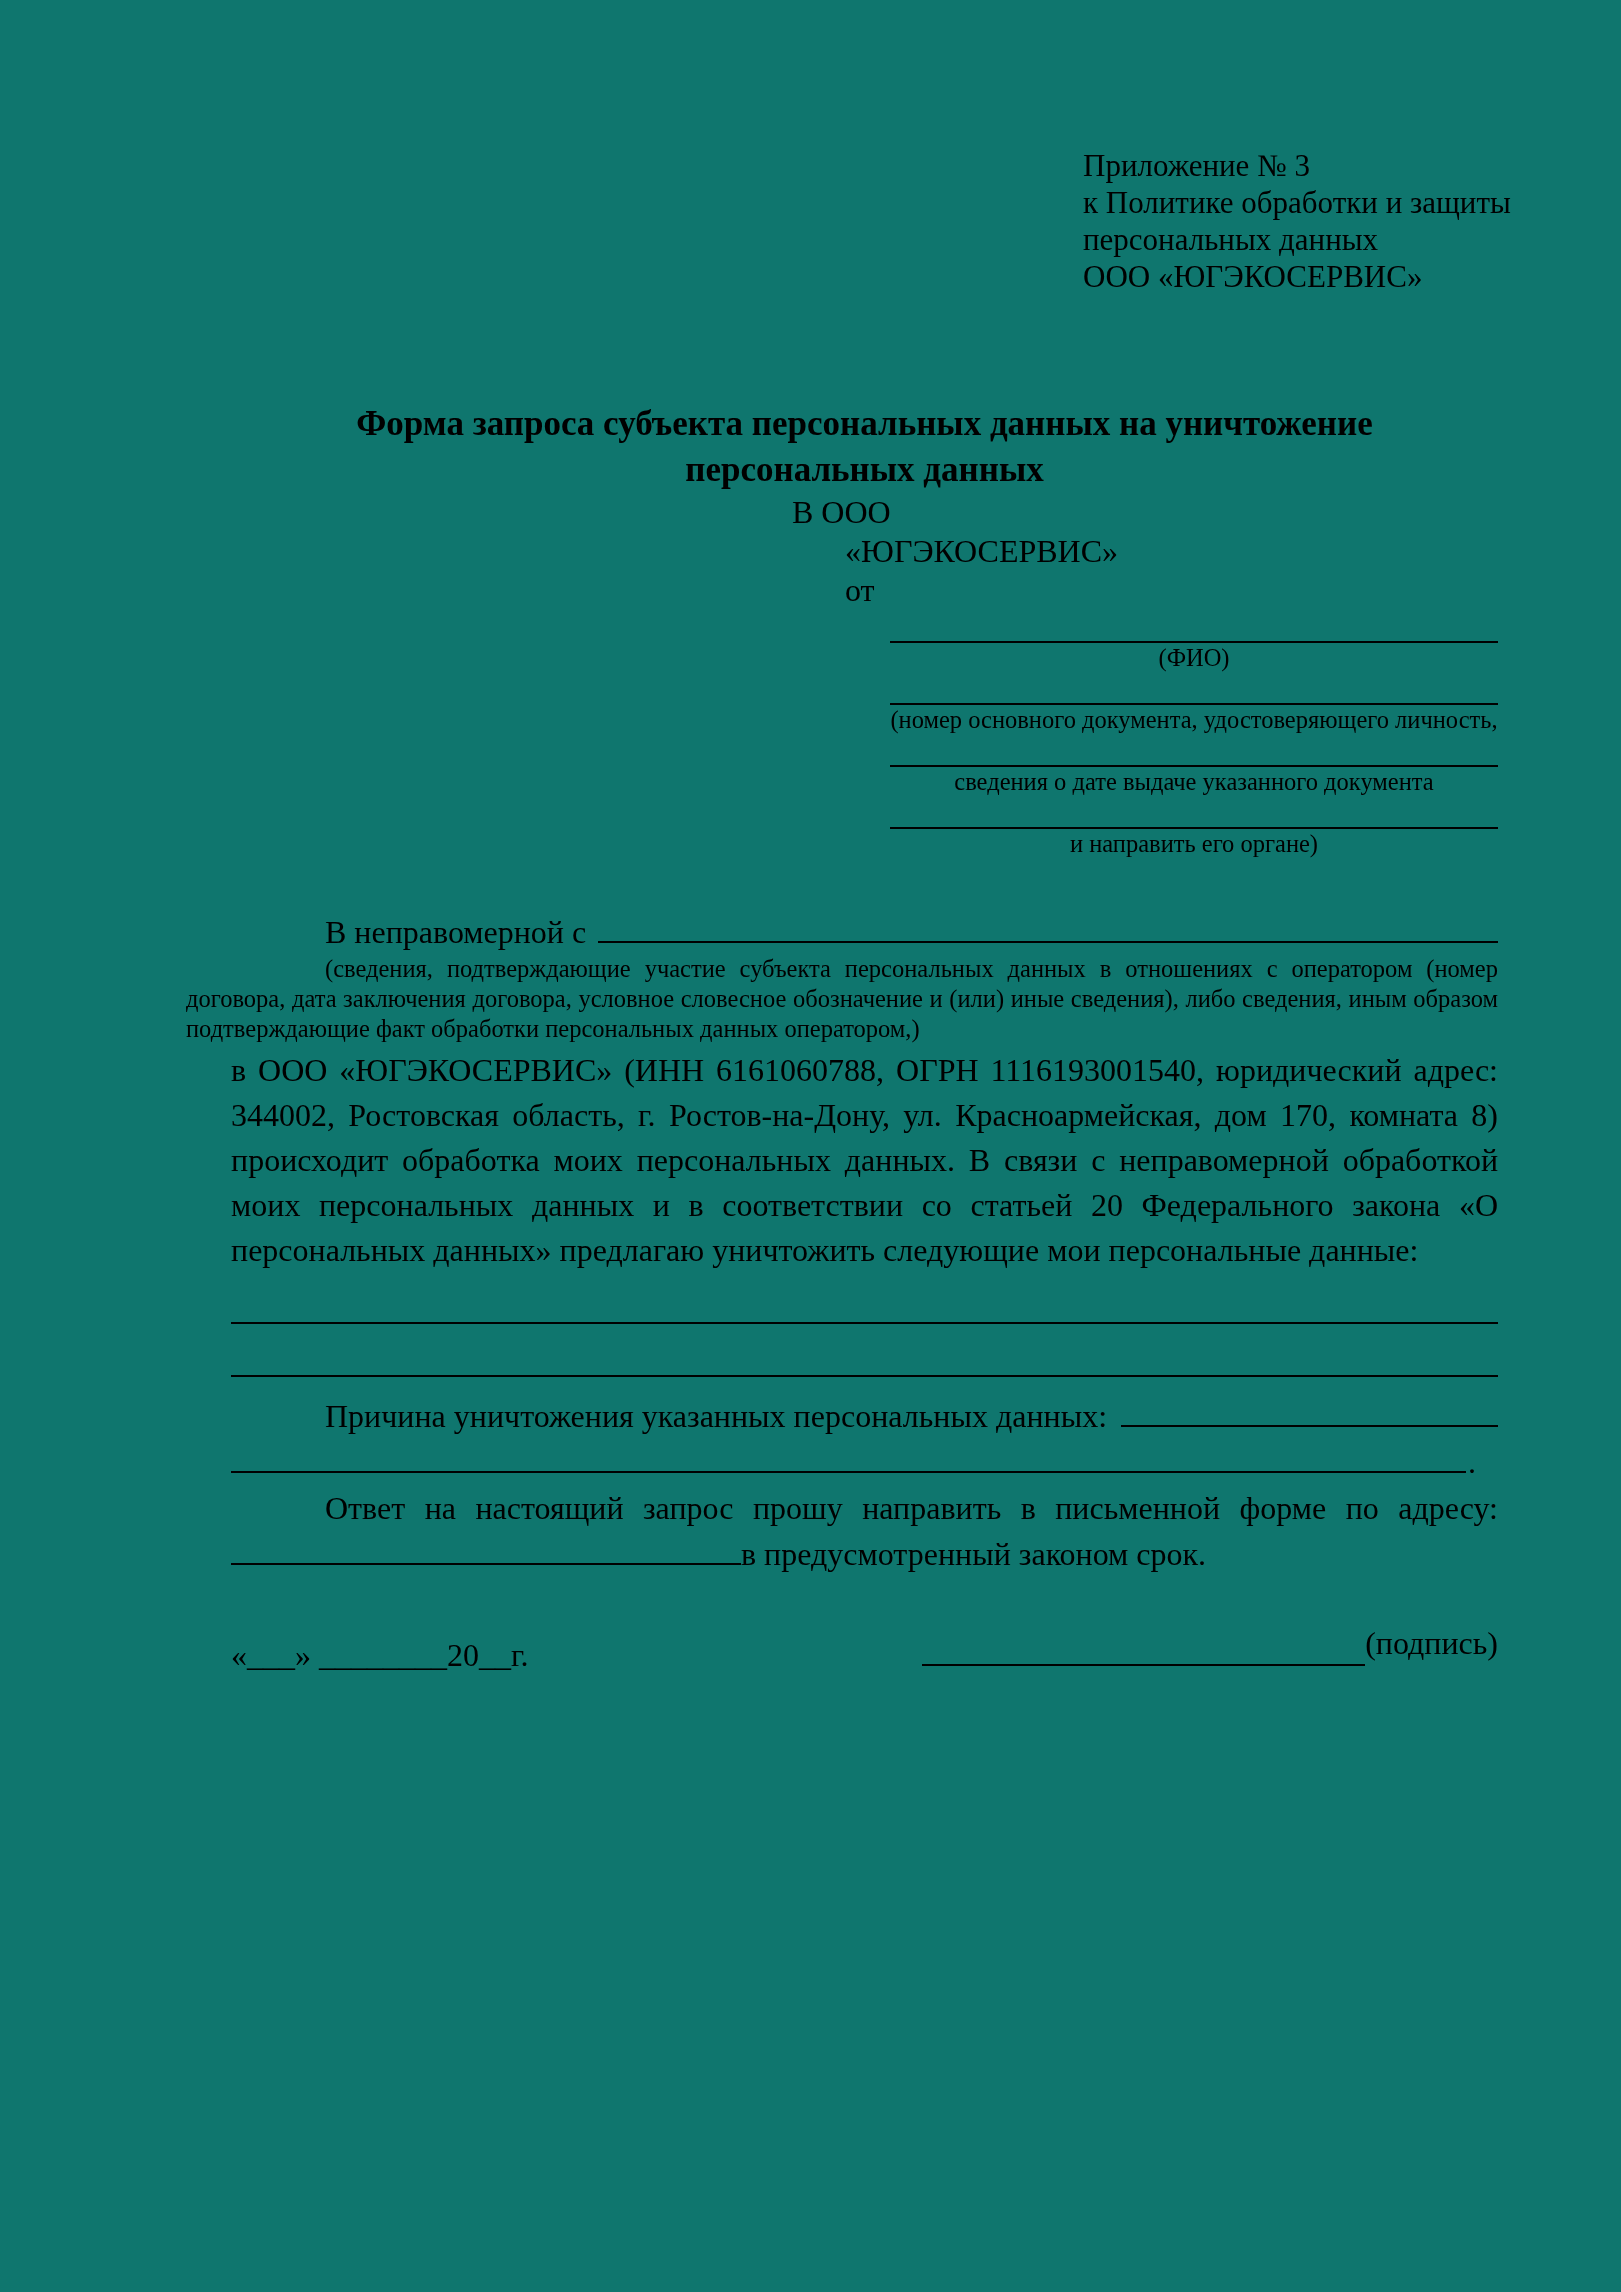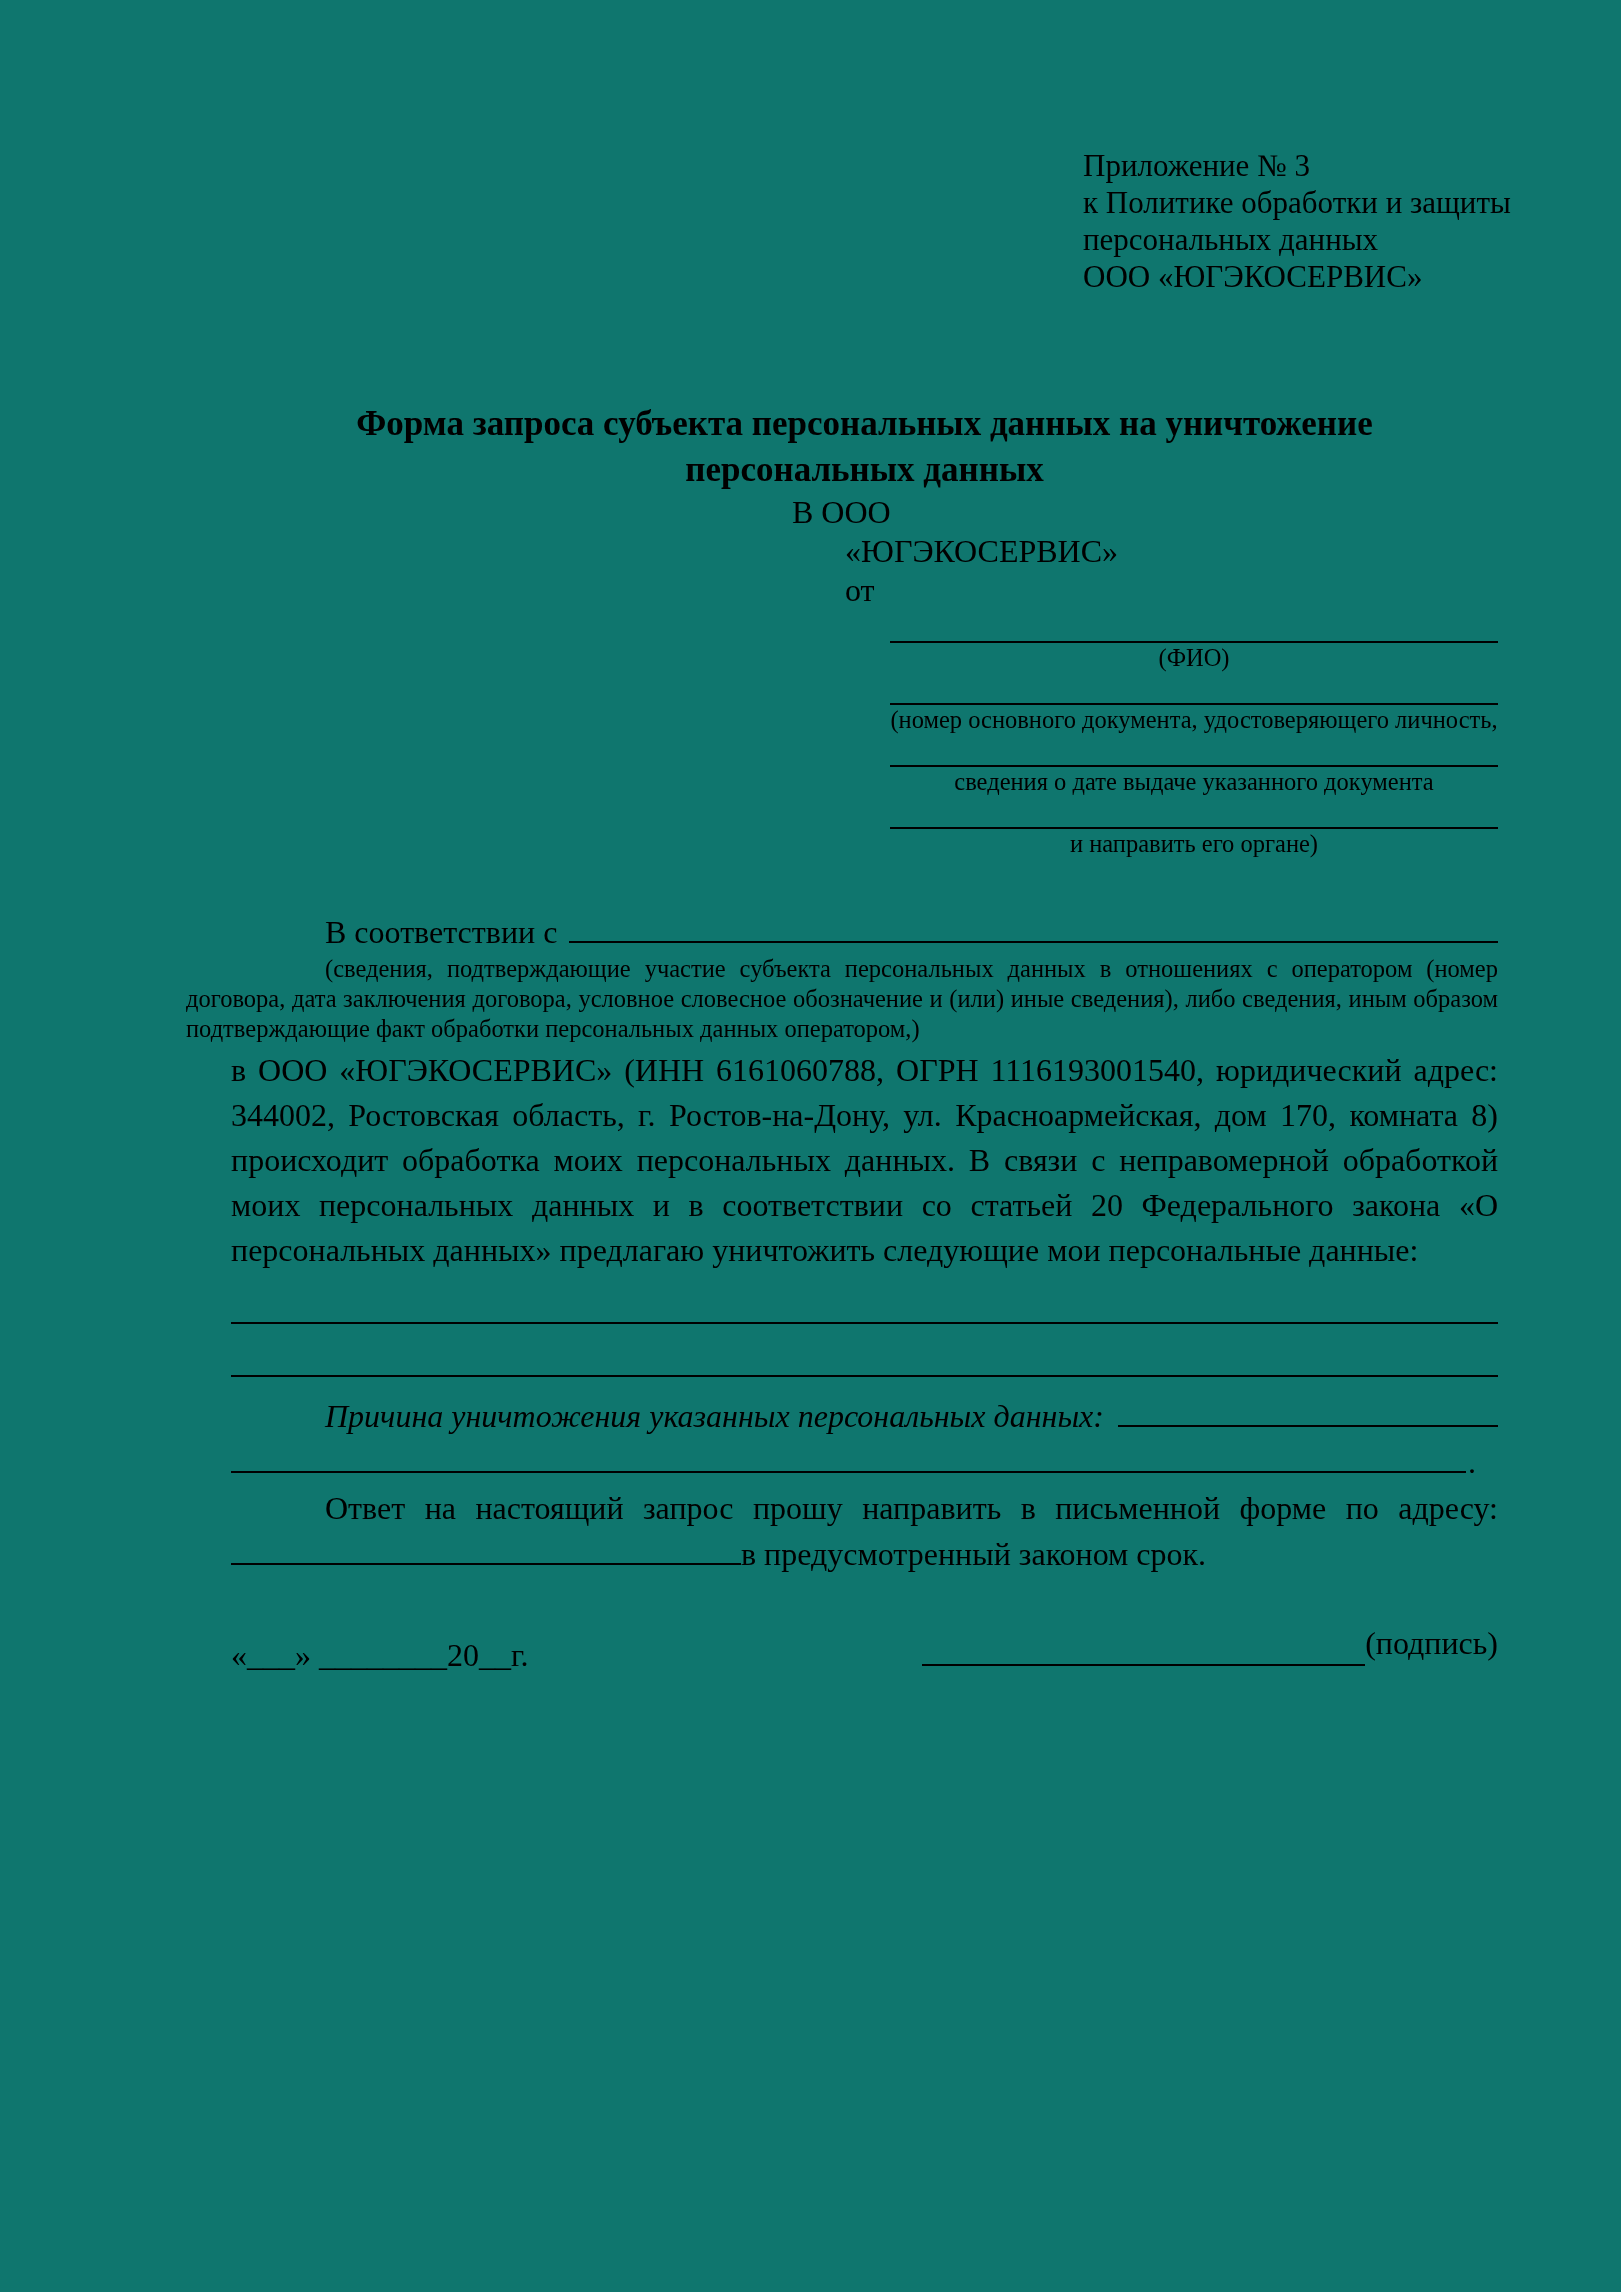--- a/index.html
+++ b/index.html
@@ -32,21 +32,21 @@
   .accord-fill{flex:1;margin-left:11.8px;border-bottom:2px solid #000;height:3.9px;}
   
   .fineprint{font-size:24.5px;line-height:30px;text-align:justify;margin-left:-45px;text-indent:139px;}
   
   .body-para{font-size:32px;line-height:45px;text-align:justify;margin:3.9px 0 0 0;}
   
   .rule-row{height:49px;border-bottom:2px solid #000;}
   .rule-row.second{height:51px;}
   
   .reason-row{display:flex;align-items:baseline;font-size:32px;line-height:46px;margin-top:15.7px;}
-  .reason-lead{margin-left:94px;white-space:nowrap;font-style:italic;}
+  .reason-lead{margin-left:94px;white-space:nowrap;}
   .reason-fill{flex:1;margin-left:13.7px;border-bottom:2px solid #000;height:3.9px;min-width:39px;}
   .ruledot-row{display:flex;align-items:baseline;font-size:32px;line-height:46px;}
   .ruledot-fill{width:1235px;border-bottom:2px solid #000;height:3.9px;}
   .ruledot-dot{margin-left:2px;}
   
   .answer-para{font-size:32px;line-height:46px;text-indent:94px;text-align:justify;text-align-last:justify;margin:0;}
   .term-row{display:flex;align-items:baseline;font-size:32px;line-height:46px;}
   .term-fill{width:510px;border-bottom:2px solid #000;height:3.9px;}
   
   .sign-row{display:flex;align-items:baseline;justify-content:space-between;margin-top:43px;font-size:32px;line-height:46px;}
@@ -87,21 +87,21 @@
       <div class="f-rule"></div>
       <div class="f-cap">сведения о дате выдаче указанного документа</div>
     </div>
     <div class="field">
       <div class="f-rule"></div>
       <div class="f-cap">и направить его органе)</div>
     </div>
   </div>
 
   <div class="accord">
-    <span class="accord-lead">В соответствии с</span>
+    <span class="accord-lead">В неправомерной с</span>
     <span class="accord-fill"></span>
   </div>
 
   <div class="fineprint">(сведения, подтверждающие участие субъекта персональных данных в отношениях с оператором (номер договора, дата заключения договора, условное словесное обозначение и (или) иные сведения), либо сведения, иным образом подтверждающие факт обработки персональных данных оператором,)</div>
 
   <p class="body-para">в ООО «ЮГЭКОСЕРВИС» (ИНН 6161060788, ОГРН 1116193001540, юридический адрес: 344002, Ростовская область, г. Ростов-на-Дону, ул. Красноармейская, дом 170, комната 8) происходит обработка моих персональных данных. В связи с неправомерной обработкой моих персональных данных и в соответствии со статьей 20 Федерального закона «О персональных данных» предлагаю уничтожить следующие мои персональные данные:</p>
 
   <div class="rule-row"></div>
   <div class="rule-row second"></div>
 

